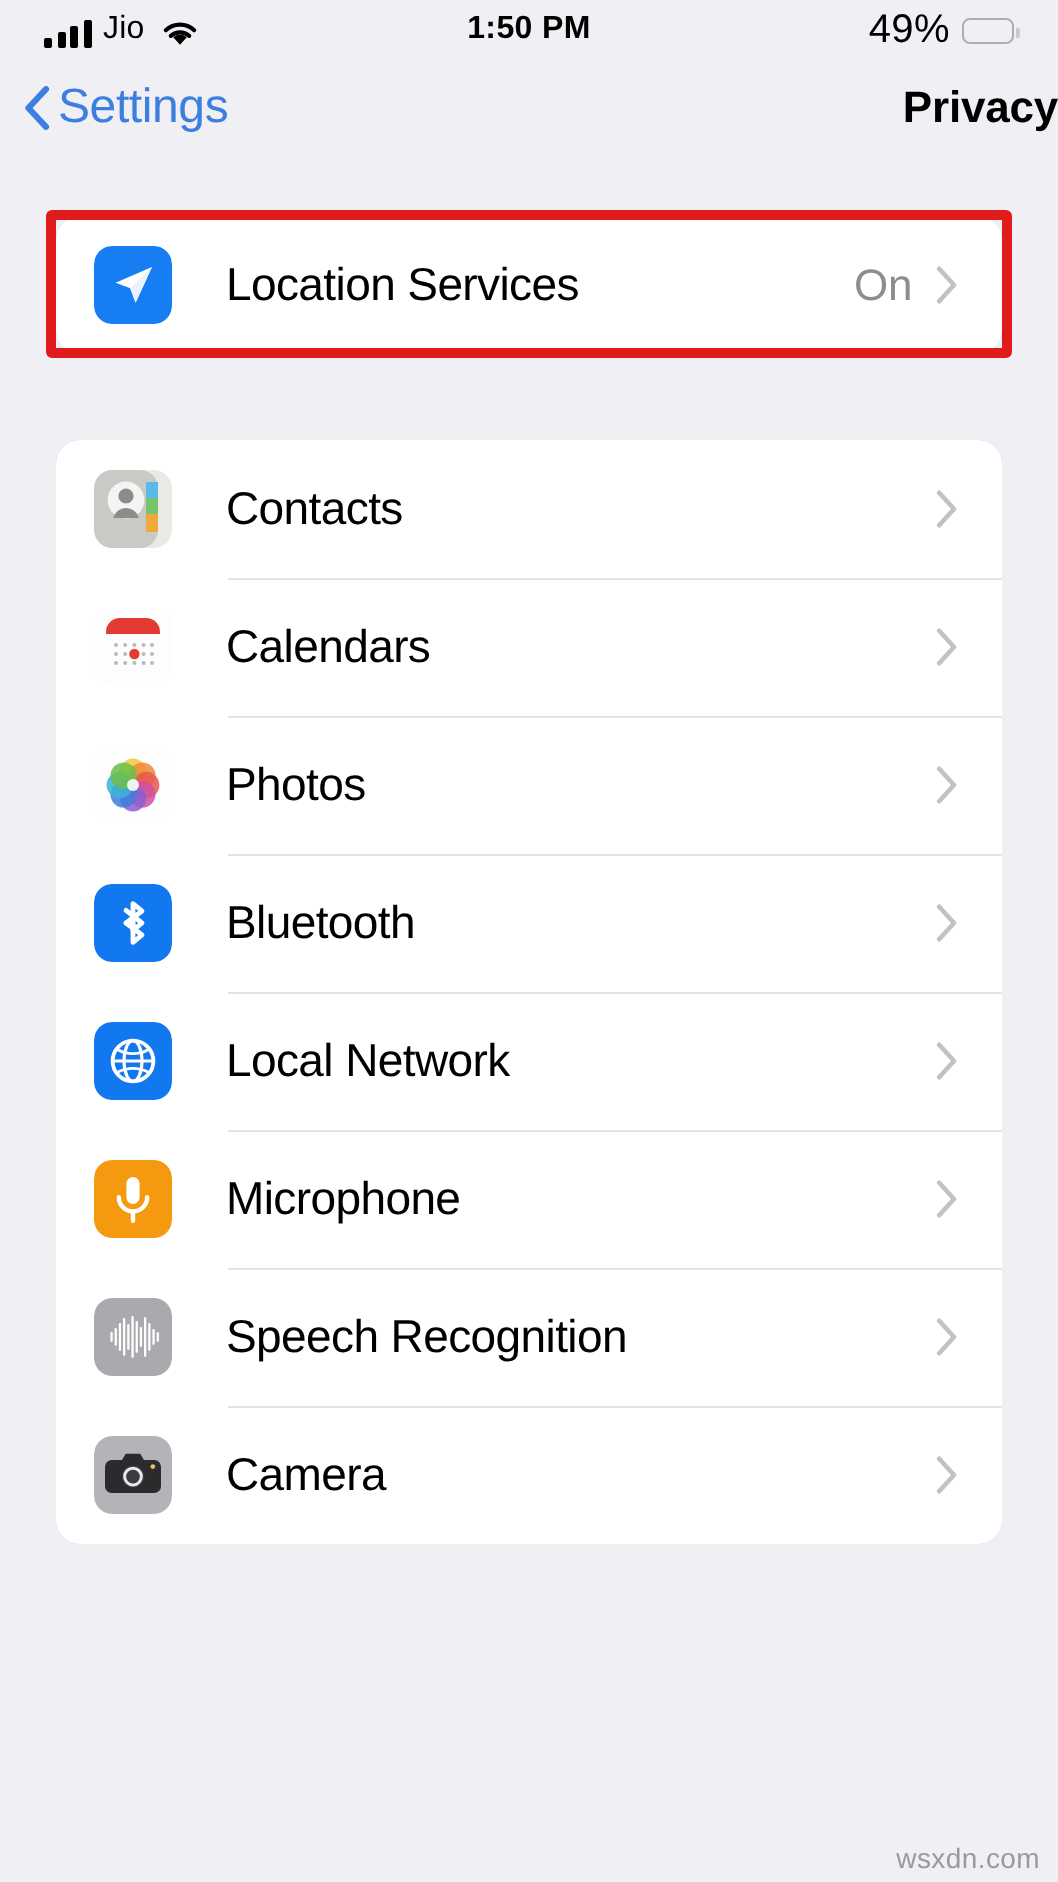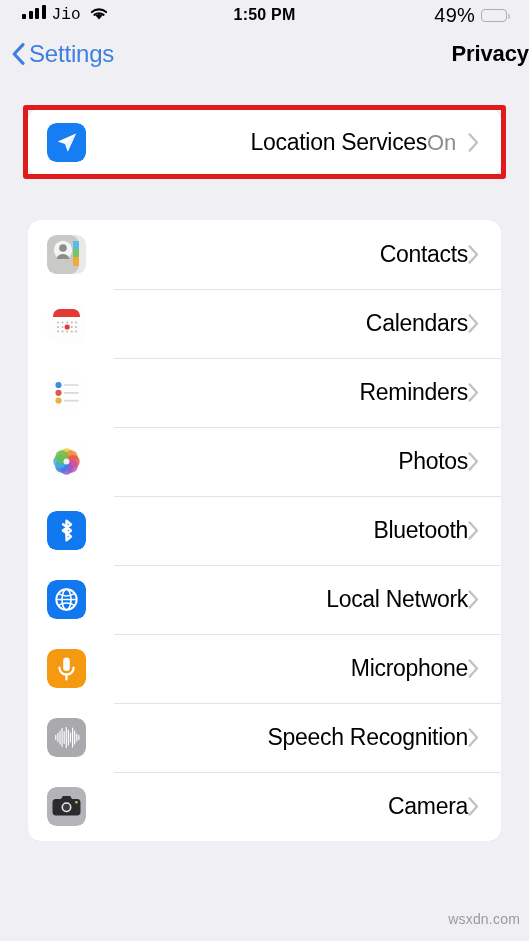--- a/index.html
+++ b/index.html
@@ -11,21 +11,21 @@
     overflow:hidden;
   }
   #phone { position:relative; width:529px; height:941px; background:#f0eff4; }
 
   
   .statusbar {
     position:relative; height:30px;
     display:flex; align-items:center;
     padding:0 22px;
   }
-  .sb-left { display:flex; align-items:flex-start; gap:6px;font-family:Liberation Mono, monospace; }
+  .sb-left { display:flex; align-items:flex-end; gap:6px; }
   .bars { display:flex; align-items:flex-end; gap:2.5px; height:13px; }
   .bars i { display:block; width:4px; background:#000; border-radius:1px; }
   .bars i:nth-child(1){ height:5px; }
   .bars i:nth-child(2){ height:8px; }
   .bars i:nth-child(3){ height:11px; }
   .bars i:nth-child(4){ height:14px; }
   .carrier { font-size:16px; color:#000; letter-spacing:.1px; }
   .wifi { width:20px; height:15px; position:relative; margin-left:2px; }
   .sb-center {
     position:absolute; left:0; right:0; text-align:center;
@@ -60,21 +60,21 @@
   .chev-back { width:13px; height:22px; display:block; }
   .back-label { font-size:24px; color:#3c7fe0; letter-spacing:-.2px; }
   .nav-title {
     position:absolute; left:0; right:0; text-align:right;
     font-size:22px; font-weight:bold; color:#000; letter-spacing:-.1px;
     pointer-events:none;
   }
 
   
   .group {
-    margin:0 28px; background:#7dd3fc; border-radius:12px; overflow:hidden;text-align:right;
+    margin:0 28px; background:#7dd3fc; border-radius:12px; overflow:hidden;
   }
   .group.g1 { margin-top:30px; }
   .group.g2 { margin-top:43px; }
 
   .row {
     display:flex; align-items:center; height:69px;
     padding-left:19px; position:relative; cursor:pointer;
     background:#fff;
   }
   .row + .row::before {
@@ -91,21 +91,21 @@
   }
   .chev { width:11px; height:19px; margin-right:22px; flex:none; }
 
   
   .highlight {
     position:absolute; border:5px solid #e01b1b; border-radius:3px;
     pointer-events:none; z-index:5;
   }
 
   .watermark {
-    position:absolute; right:9px; bottom:14px;
+    position:absolute; right:9px; bottom:4px;
     font-size:14px; color:#9a9a9e; letter-spacing:.2px;
     font-family:"Liberation Sans", sans-serif;
   }
 </style>
 </head>
 <body>
 
 <div id="phone">
 
   <div class="statusbar">
@@ -203,37 +203,20 @@
        <circle cx="20.2" cy="23" r="2.6" fill="#e23b33"></circle>
      </svg></span>
           <span class="row-label">Calendars</span>
           <span class="chev"><svg viewBox="0 0 11 19" width="11" height="19">
   <path d="M1.6 1.4 L9 9.5 L1.6 17.6" stroke="#c2c2c6" stroke-width="2.3" fill="none" stroke-linecap="round" stroke-linejoin="round"></path>
             </svg></span>
         </div>
         <div class="row">
           <span class="ic"><svg viewBox="0 0 39 39" width="39" height="39">
        <rect width="39" height="39" rx="9" fill="#fefefe"></rect>
-       <circle cx="11.5" cy="12" r="3.1" fill="#3a8ede"></circle>
-       <circle cx="11.5" cy="19.8" r="3.1" fill="#e0574f"></circle>
-       <circle cx="11.5" cy="27.6" r="3.1" fill="#efb13c"></circle>
-       <g stroke="#d8d8da" stroke-width="1.7" stroke-linecap="round">
-         <line x1="17.5" y1="12" x2="31" y2="12"></line>
-         <line x1="17.5" y1="19.8" x2="31" y2="19.8"></line>
-         <line x1="17.5" y1="27.6" x2="31" y2="27.6"></line>
-       </g>
-     </svg></span>
-          <span class="row-label">Reminders</span>
-          <span class="chev"><svg viewBox="0 0 11 19" width="11" height="19">
-  <path d="M1.6 1.4 L9 9.5 L1.6 17.6" stroke="#c2c2c6" stroke-width="2.3" fill="none" stroke-linecap="round" stroke-linejoin="round"></path>
-            </svg></span>
-        </div>
-        <div class="row">
-          <span class="ic"><svg viewBox="0 0 39 39" width="39" height="39">
-       <rect width="39" height="39" rx="9" fill="#fefefe"></rect>
        <g style="mix-blend-mode:multiply">
                 <circle cx="19.50" cy="12.90" r="6.6" fill="#f2c93b" opacity="0.86"></circle>
                 <circle cx="24.17" cy="14.83" r="6.6" fill="#f0893c" opacity="0.86"></circle>
                 <circle cx="26.10" cy="19.50" r="6.6" fill="#e8584f" opacity="0.86"></circle>
                 <circle cx="24.17" cy="24.17" r="6.6" fill="#d24fa8" opacity="0.86"></circle>
                 <circle cx="19.50" cy="26.10" r="6.6" fill="#8c5fd0" opacity="0.86"></circle>
                 <circle cx="14.83" cy="24.17" r="6.6" fill="#3f7fe0" opacity="0.86"></circle>
                 <circle cx="12.90" cy="19.50" r="6.6" fill="#3fb3d8" opacity="0.86"></circle>
                 <circle cx="14.83" cy="14.83" r="6.6" fill="#6cc04a" opacity="0.86"></circle>
               </g>

